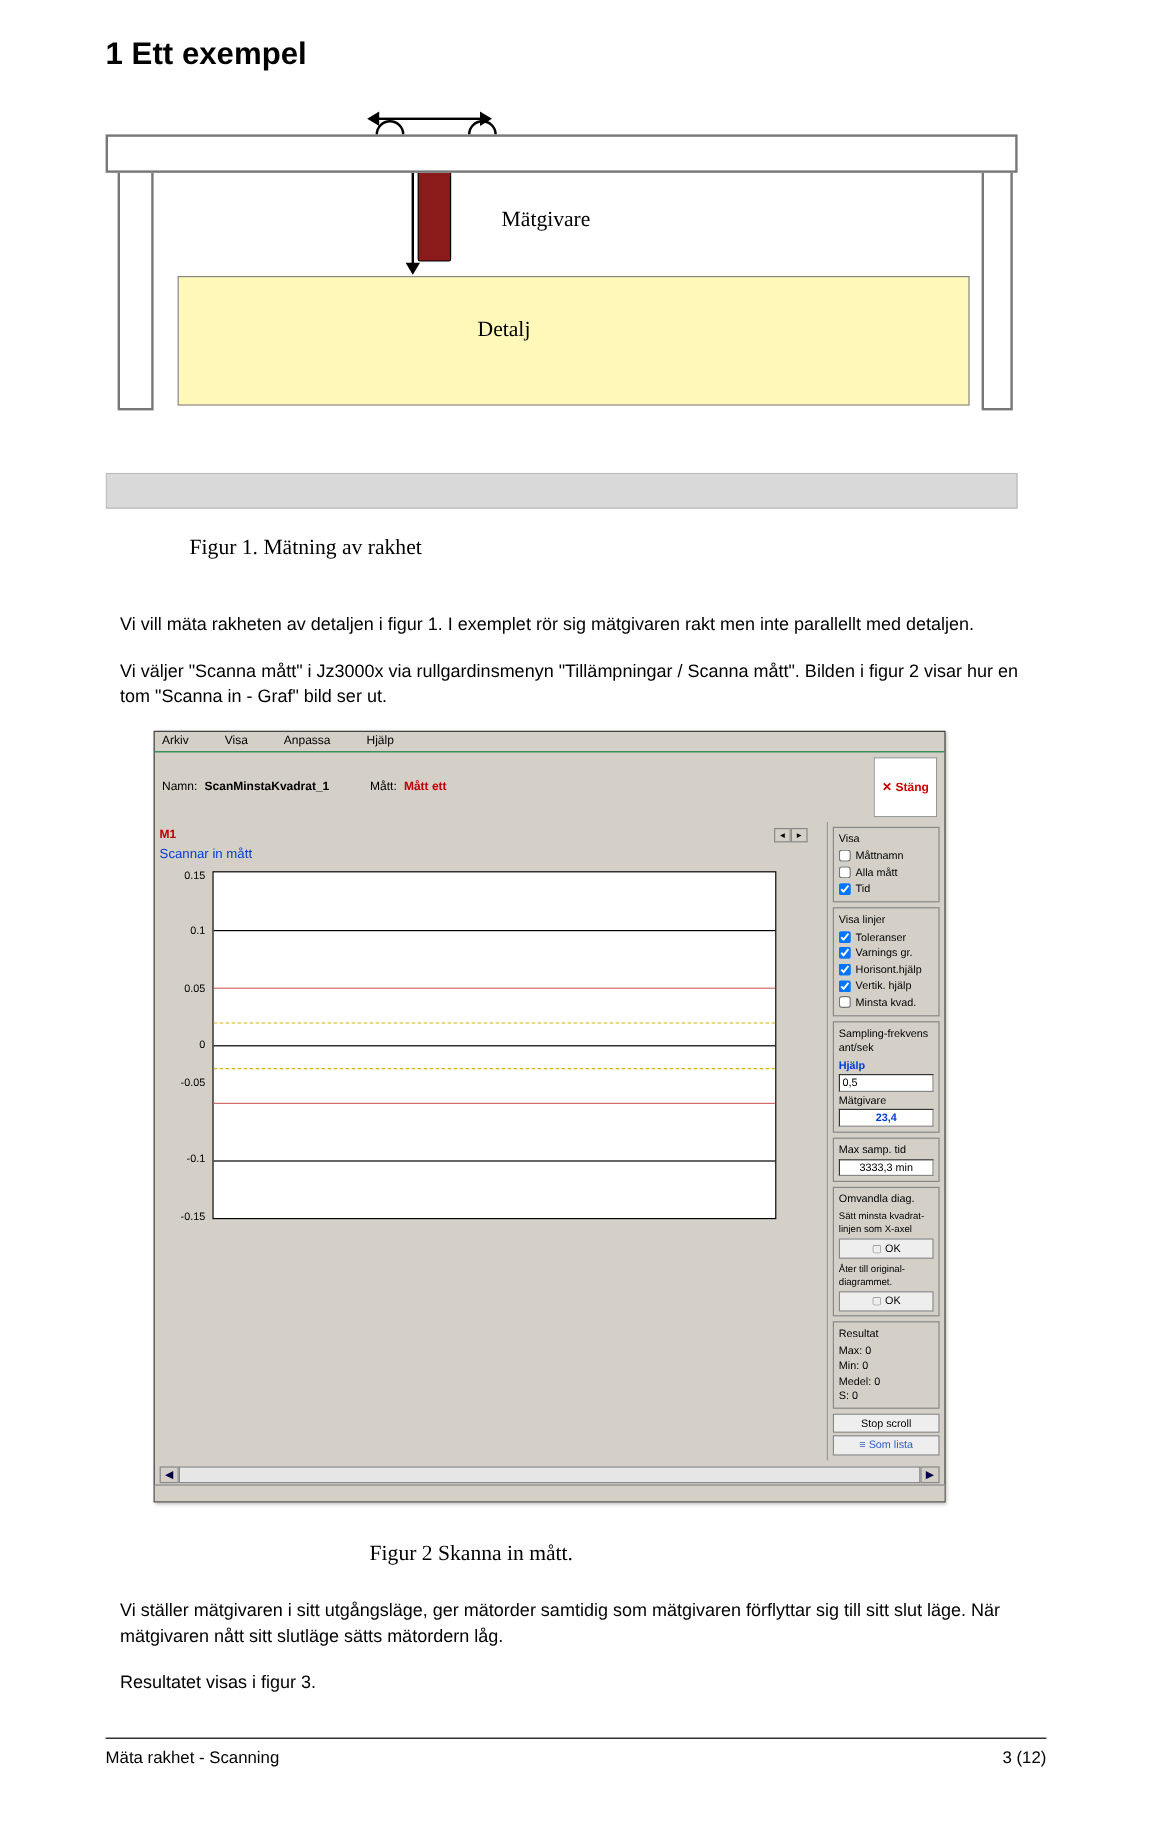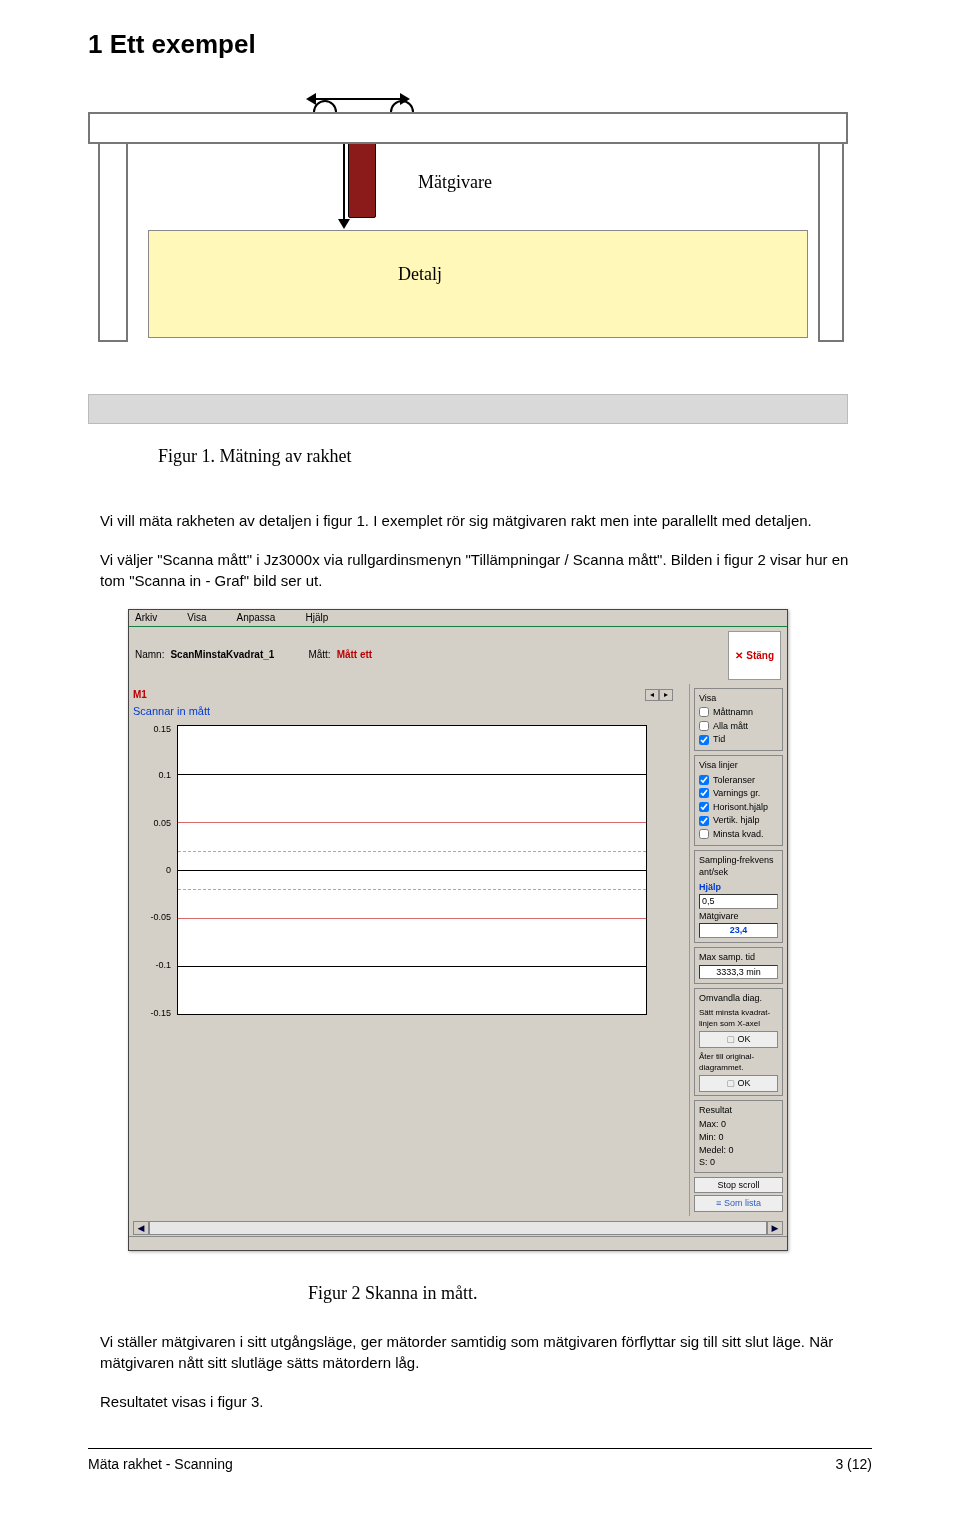--- a/index.html
+++ b/index.html
@@ -405,21 +405,21 @@
           </div>
         </div>
         <div class="scan-label">Scannar in mått</div>
 
         <div class="chart">
 
           <div class="yaxis-tick" style="top:8px">0.15</div>
           <div class="yaxis-tick" style="top:54px">0.1</div>
           <div class="yaxis-tick" style="top:102px">0.05</div>
           <div class="yaxis-tick" style="top:149px">0</div>
-          <div class="yaxis-tick" style="top:196px">-0.05</div>
+          <div class="yaxis-tick" style="top:180px">-0.05</div>
           <div class="yaxis-tick" style="top:244px">-0.1</div>
           <div class="yaxis-tick" style="top:292px">-0.15</div>
 
           <div class="plot">
             <div class="gridline" style="top:48px"></div>
             <div class="tol-line" style="top:96px"></div>
             <div class="warn-line" style="top:125px"></div>
             <div class="zero-line" style="top:144px"></div>
             <div class="warn-line" style="top:163px"></div>
             <div class="tol-line" style="top:192px"></div>

